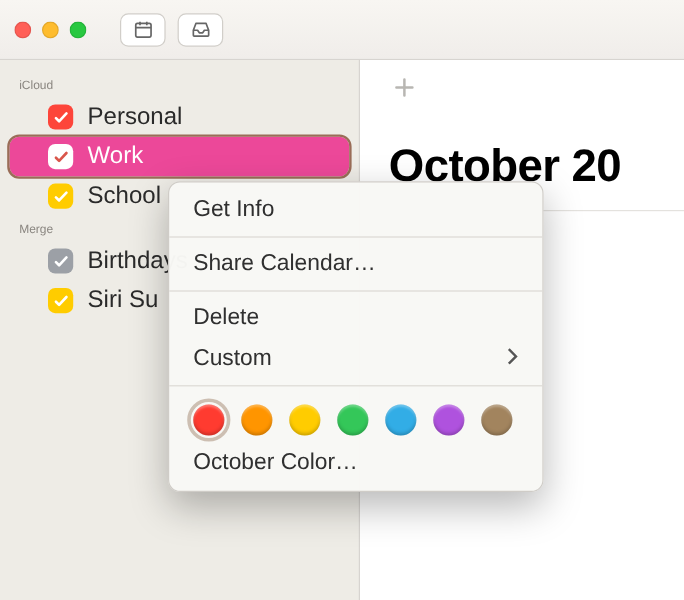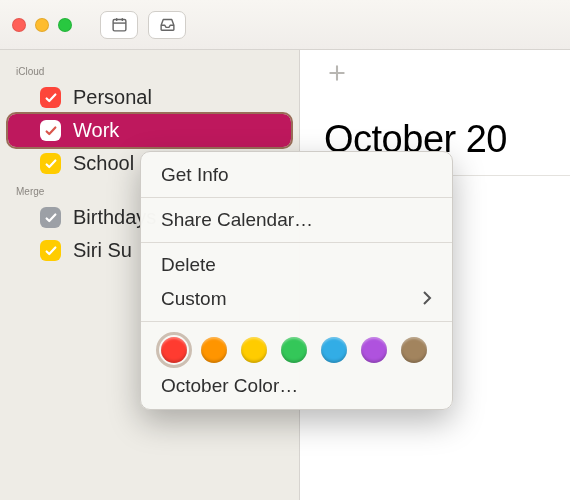--- a/index.html
+++ b/index.html
@@ -53,21 +53,21 @@
     .cal-item {
       display: flex;
       align-items: center;
       padding: 5px 18px 5px 40px;
       gap: 12px;
       font-size: 20px;
       color: #2a2a2a;
       position: relative;
     }
     .cal-item.selected {
-      background: #be185d;
+      background: #ec4899;
       color: #fff;
       border-radius: 8px;
       margin: 0 8px;
       padding-left: 32px;
       font-weight: 500;
     }
     .cal-item.selected::after{
       content:""; position:absolute; inset:-2px; border:2px solid #9a6d58;
       border-radius:10px; pointer-events:none;
     }
@@ -82,21 +82,21 @@
     .main {
       flex: 1;
       background: #fff;
       padding: 10px 0 0 24px;
       position: relative;
     }
     .plus-btn { color:#b8b6b2; padding: 3px 3px 20px; }
     .plus-btn svg{width:20px;height:20px;}
     .title {
       font-size: 38px;
-      font-weight: 400;
+      font-weight: 700;
       letter-spacing: -0.5px;
       margin-top: 10px;
     }
     .divider-line { border-top: 1px solid #e4e2de; margin: 14px 0 0 -24px;}
 
     .ctx-menu {
       position: absolute;
       left: 140px; top: 151px;
       width: 313px;
       background: rgba(248,248,245,.98);

